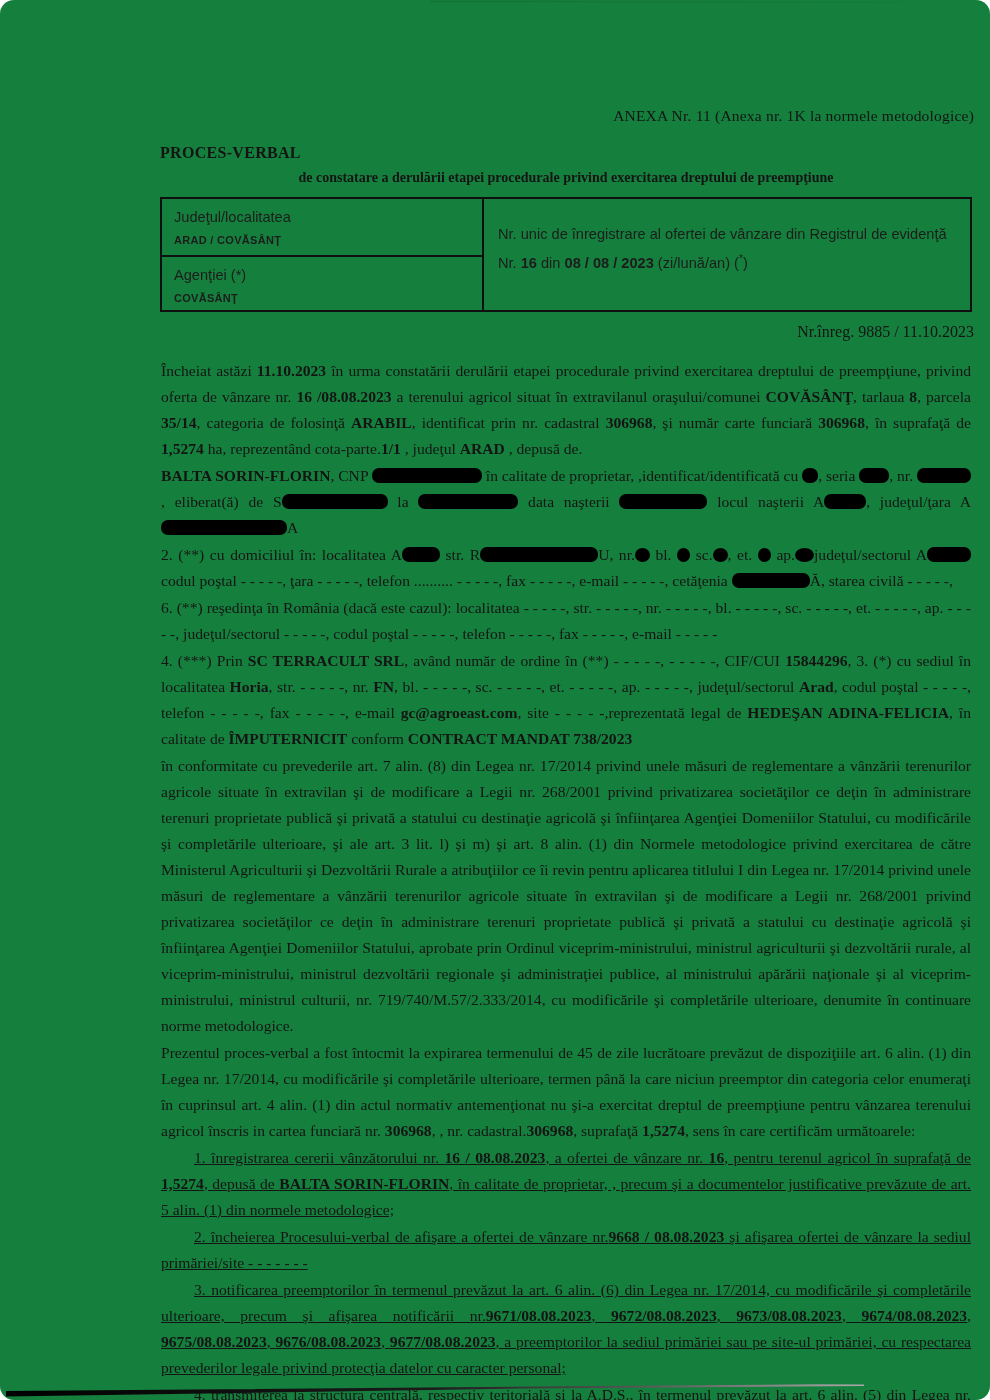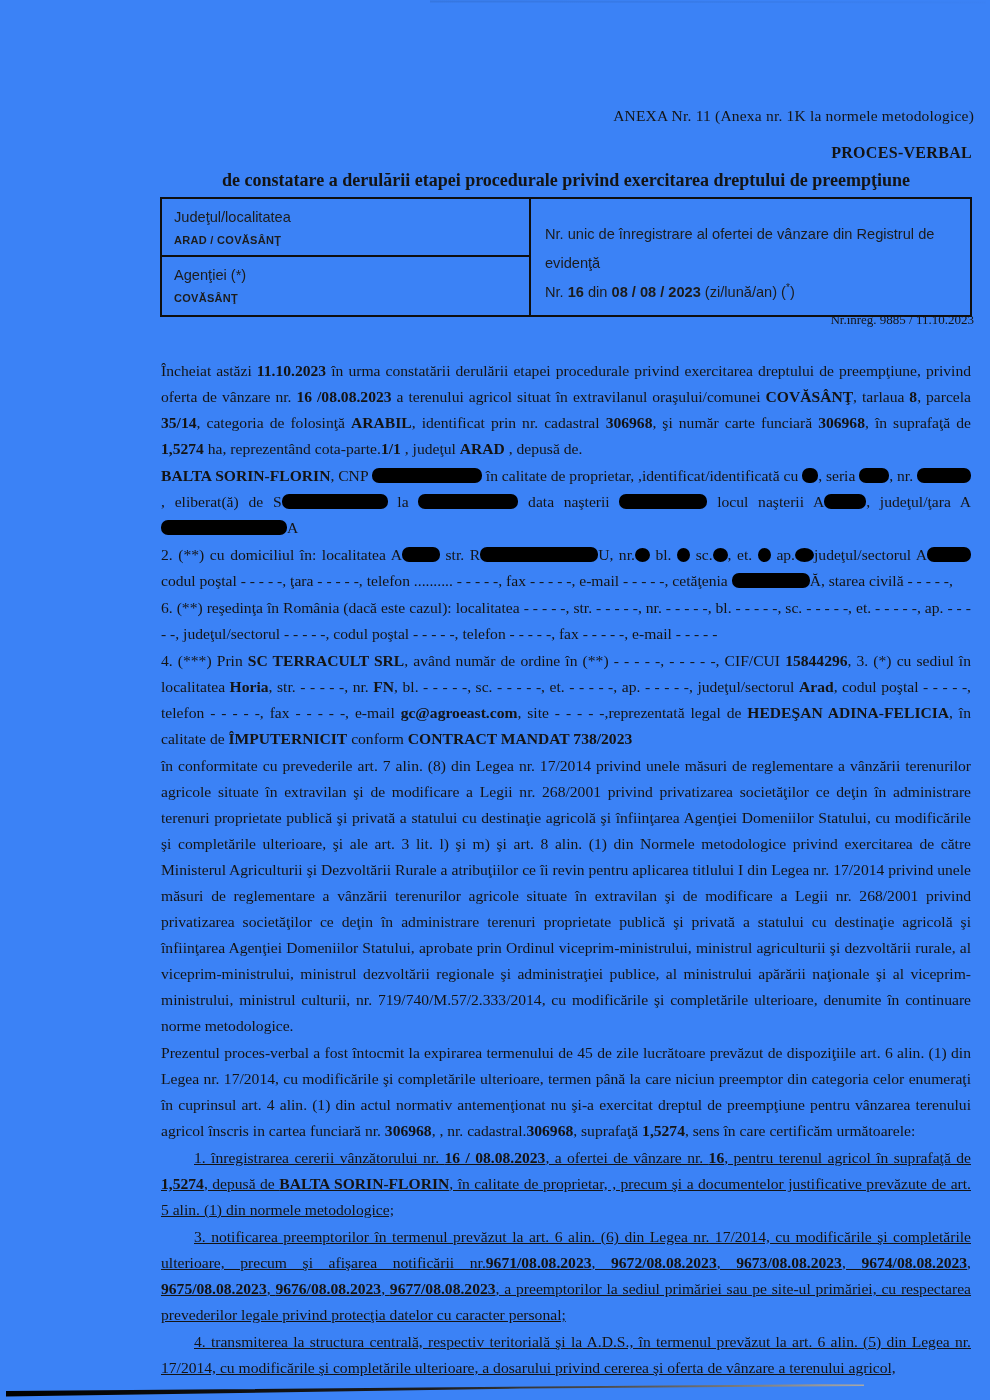--- a/index.html
+++ b/index.html
@@ -1,39 +1,39 @@
 <!DOCTYPE html>
 <html><head>
 <meta charset="utf-8">
 <style>
   html,body{margin:0;padding:0;}
   body{
     width:990px;height:1400px;background:#ffffff;overflow:hidden;
     font-family:"Liberation Serif","DejaVu Serif",serif;color:#141414;
   }
-  .page{position:relative;width:990px;height:1400px;background:#3b82f6;}
+  .page{position:relative;width:990px;height:1400px;background:#15803d;border-radius:14px;}
   .anexa{position:absolute;top:107px;right:16px;font-size:15.5px;letter-spacing:.2px;}
-  .title{position:absolute;top:144px;left:160px;width:812px;text-align:right;
+  .title{position:absolute;top:144px;left:160px;width:812px;text-align:left;
          font-weight:bold;font-size:16px;letter-spacing:.3px;}
   .subtitle{position:absolute;top:170px;left:160px;width:812px;text-align:center;
-            font-weight:bold;font-size:18px;}
+            font-weight:bold;font-size:14px;}
   .itable{position:absolute;top:197px;left:160px;width:812px;box-sizing:border-box;
           border:2px solid #0f0f0f;display:flex;
           font-family:"Liberation Sans","DejaVu Sans",sans-serif;font-size:14.6px;color:#1c1c1c;}
-  .itable-left{width:369px;box-sizing:border-box;border-right:2px solid #0f0f0f;
+  .itable-left{width:322px;box-sizing:border-box;border-right:2px solid #0f0f0f;
                display:flex;flex-direction:column;}
   .cell{box-sizing:border-box;padding:9px 12px 6px 12px;}
   .cell-top{height:58px;border-bottom:2px solid #0f0f0f;}
   .cell-bottom{flex:1;}
   .cell .lbl{line-height:19px;}
   .cell .val{margin-top:7px;font-weight:bold;font-size:11px;letter-spacing:.3px;}
   .itable-right{flex:1;box-sizing:border-box;padding:21px 14px 8px 14px;}
   .right-label{line-height:29px;max-width:466px;}
   .right-value{line-height:29px;}
-  .regnum{position:absolute;top:312px;right:16px;font-size:13px;text-align:right;}
+  .regnum{position:absolute;top:323px;right:16px;font-size:16px;text-align:right;}
   .doc-body{position:absolute;top:357px;left:160px;width:812px;
             font-size:15.6px;line-height:26px;text-align:justify;
             -webkit-hyphens:none;hyphens:none;}
   p.para{margin:1px;padding:0;}
   p.indent{text-indent:33px;text-decoration:underline;}
   .b{font-weight:bold;}
   .sup{vertical-align:super;font-size:10px;line-height:0;}
   .redact{display:inline-block;background:#000;height:15px;border-radius:7px;
           vertical-align:-2px;}
   .redact.dot{height:14px;border-radius:50%;vertical-align:-2px;}
@@ -75,20 +75,21 @@
 
   <div class="doc-body">
       <p class="para"><span>Încheiat astăzi </span><span class="b">11.10.2023</span><span> în urma constatării derulării etapei procedurale privind exercitarea dreptului de preempţiune, privind oferta de vânzare nr. </span><span class="b">16 /08.08.2023</span><span> a terenului agricol situat în extravilanul oraşului/comunei </span><span class="b">COVĂSÂNŢ</span><span>, tarlaua </span><span class="b">8</span><span>, parcela </span><span class="b">35/14</span><span>, categoria de folosinţă </span><span class="b">ARABIL</span><span>, identificat prin nr. cadastral </span><span class="b">306968</span><span>, şi număr carte funciară </span><span class="b">306968</span><span>, în suprafaţă de </span><span class="b">1,5274</span><span> ha, reprezentând cota-parte.</span><span class="b">1/1</span><span> , judeţul </span><span class="b">ARAD</span><span> , depusă de.</span></p>
       <p class="para"><span class="b">BALTA SORIN-FLORIN</span><span>, CNP </span><span class="redact" style="width: 110px;"></span><span> în calitate de proprietar, ,identificat/identificată cu </span><span class="redact" style="width: 16px;"></span><span>, seria </span><span class="redact" style="width: 30px;"></span><span>, nr. </span><span class="redact" style="width: 54px;"></span><span>, eliberat(ă) de S</span><span class="redact" style="width: 106px;"></span><span> la </span><span class="redact" style="width: 100px;"></span><span> data naşterii </span><span class="redact" style="width: 88px;"></span><span> locul naşterii A</span><span class="redact" style="width: 42px;"></span><span>, judeţul/ţara A</span><span class="redact" style="width: 126px;"></span><span>A</span></p>
       <p class="para"><span>2. (**) cu domiciliul în: localitatea A</span><span class="redact" style="width: 38px;"></span><span> str. R</span><span class="redact" style="width: 118px;"></span><span>U, nr.</span><span class="redact dot" style="width: 15px;"></span><span> bl. </span><span class="redact dot" style="width: 13px;"></span><span> sc.</span><span class="redact dot" style="width: 15px;"></span><span>, et. </span><span class="redact dot" style="width: 13px;"></span><span> ap.</span><span class="redact dot" style="width: 19px;"></span><span>judeţul/sectorul A</span><span class="redact" style="width: 44px;"></span><span> codul poştal - - - - -, ţara - - - - -, telefon .......... - - - - -, fax - - - - -, e-mail - - - - -, cetăţenia </span><span class="redact" style="width: 78px;"></span><span>Ă, starea civilă - - - - -,</span></p>
       <p class="para"><span>6. (**) reşedinţa în România (dacă este cazul): localitatea - - - - -, str. - - - - -, nr. - - - - -, bl. - - - - -, sc. - - - - -, et. - - - - -, ap. - - - - -, judeţul/sectorul - - - - -, codul poştal - - - - -, telefon - - - - -, fax - - - - -, e-mail - - - - -</span></p>
       <p class="para"><span>4. (***) Prin </span><span class="b">SC TERRACULT SRL</span><span>, având număr de ordine în (**) - - - - -, - - - - -, CIF/CUI </span><span class="b">15844296</span><span>, 3. (*) cu sediul în localitatea </span><span class="b">Horia</span><span>, str. - - - - -, nr. </span><span class="b">FN</span><span>, bl. - - - - -, sc. - - - - -, et. - - - - -, ap. - - - - -, judeţul/sectorul </span><span class="b">Arad</span><span>, codul poştal - - - - -, telefon - - - - -, fax - - - - -, e-mail </span><span class="b">gc@agroeast.com</span><span>, site - - - - -,reprezentată legal de </span><span class="b">HEDEŞAN ADINA-FELICIA</span><span>, în calitate de </span><span class="b">ÎMPUTERNICIT</span><span> conform </span><span class="b">CONTRACT MANDAT 738/2023</span></p>
       <p class="para"><span>în conformitate cu prevederile art. 7 alin. (8) din Legea nr. 17/2014 privind unele măsuri de reglementare a vânzării terenurilor agricole situate în extravilan şi de modificare a Legii nr. 268/2001 privind privatizarea societăţilor ce deţin în administrare terenuri proprietate publică şi privată a statului cu destinaţie agricolă şi înfiinţarea Agenţiei Domeniilor Statului, cu modificările şi completările ulterioare, şi ale art. 3 lit. l) şi m) şi art. 8 alin. (1) din Normele metodologice privind exercitarea de către Ministerul Agriculturii şi Dezvoltării Rurale a atribuţiilor ce îi revin pentru aplicarea titlului I din Legea nr. 17/2014 privind unele măsuri de reglementare a vânzării terenurilor agricole situate în extravilan şi de modificare a Legii nr. 268/2001 privind privatizarea societăţilor ce deţin în administrare terenuri proprietate publică şi privată a statului cu destinaţie agricolă şi înfiinţarea Agenţiei Domeniilor Statului, aprobate prin Ordinul viceprim-ministrului, ministrul agriculturii şi dezvoltării rurale, al viceprim-ministrului, ministrul dezvoltării regionale şi administraţiei publice, al ministrului apărării naţionale şi al viceprim-ministrului, ministrul culturii, nr. 719/740/M.57/2.333/2014, cu modificările şi completările ulterioare, denumite în continuare norme metodologice.</span></p>
       <p class="para"><span>Prezentul proces-verbal a fost întocmit la expirarea termenului de 45 de zile lucrătoare prevăzut de dispoziţiile art. 6 alin. (1) din Legea nr. 17/2014, cu modificările şi completările ulterioare, termen până la care niciun preemptor din categoria celor enumeraţi în cuprinsul art. 4 alin. (1) din actul normativ antemenţionat nu şi-a exercitat dreptul de preempţiune pentru vânzarea terenului agricol înscris in cartea funciară nr. </span><span class="b">306968</span><span>, , nr. cadastral.</span><span class="b">306968</span><span>, suprafaţă </span><span class="b">1,5274</span><span>, sens în care certificăm următoarele:</span></p>
       <p class="para indent"><span>1. înregistrarea cererii vânzătorului nr. </span><span class="b">16 / 08.08.2023</span><span>, a ofertei de vânzare nr. </span><span class="b">16</span><span>, pentru terenul agricol în suprafaţă de </span><span class="b">1,5274</span><span>, depusă de </span><span class="b">BALTA SORIN-FLORIN</span><span>, în calitate de proprietar, , precum şi a documentelor justificative prevăzute de art. 5 alin. (1) din normele metodologice;</span></p>
+      <p class="para indent"><span>2. încheierea Procesului-verbal de afişare a ofertei de vânzare nr.</span><span class="b">9668 / 08.08.2023</span><span> şi afişarea ofertei de vânzare la sediul primăriei/site - - - - - - -</span></p>
       <p class="para indent"><span>3. notificarea preemptorilor în termenul prevăzut la art. 6 alin. (6) din Legea nr. 17/2014, cu modificările şi completările ulterioare, precum şi afişarea notificării nr.</span><span class="b">9671/08.08.2023</span><span>, </span><span class="b">9672/08.08.2023</span><span>, </span><span class="b">9673/08.08.2023</span><span>, </span><span class="b">9674/08.08.2023</span><span>, </span><span class="b">9675/08.08.2023</span><span>, </span><span class="b">9676/08.08.2023</span><span>, </span><span class="b">9677/08.08.2023</span><span>, a preemptorilor la sediul primăriei sau pe site-ul primăriei, cu respectarea prevederilor legale privind protecţia datelor cu caracter personal;</span></p>
       <p class="para indent"><span>4. transmiterea la structura centrală, respectiv teritorială şi la A.D.S., în termenul prevăzut la art. 6 alin. (5) din Legea nr. 17/2014, cu modificările şi completările ulterioare, a dosarului privind cererea şi oferta de vânzare a terenului agricol,</span></p>
     </div>
 
   <svg class="scan-line" width="990" height="16" viewBox="0 0 990 16" xmlns="http://www.w3.org/2000/svg">
     <defs>
       <linearGradient id="fadeLine" x1="0" y1="0" x2="1" y2="0">
         <stop offset="0" stop-color="#000000"></stop>
         <stop offset="0.5" stop-color="#1c1c1c"></stop>
         <stop offset="0.75" stop-color="#5a5a5a"></stop>

